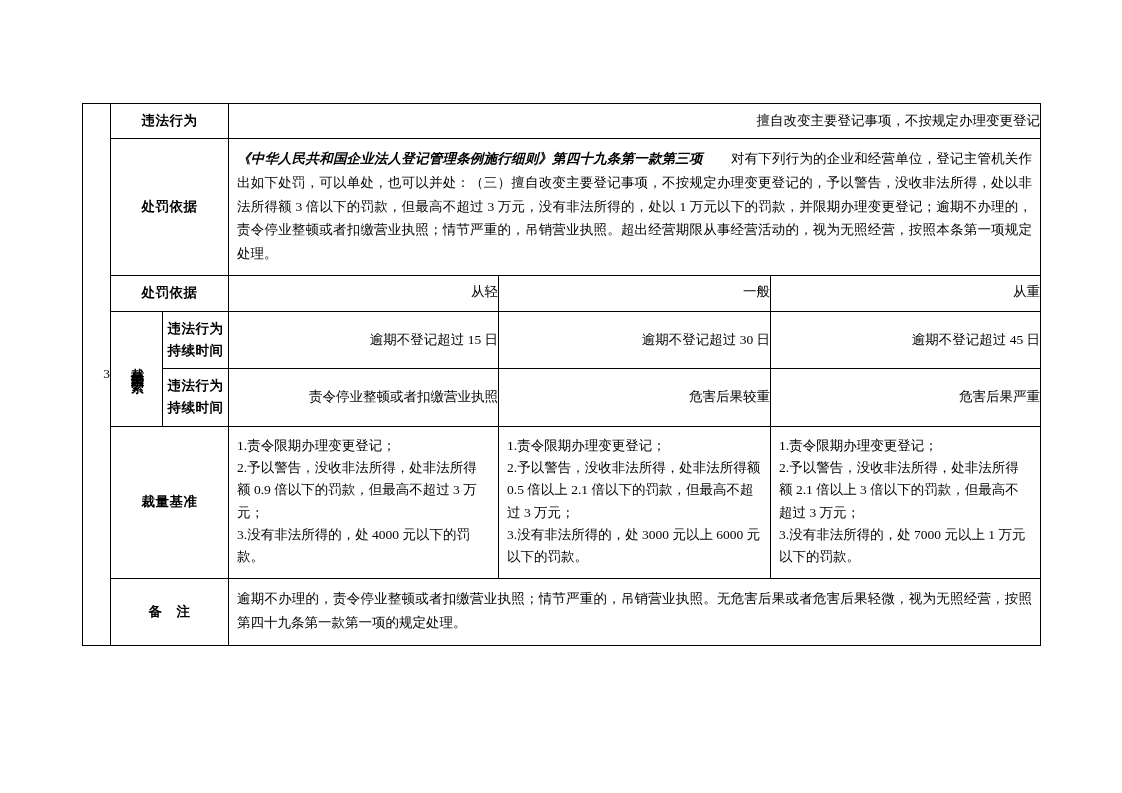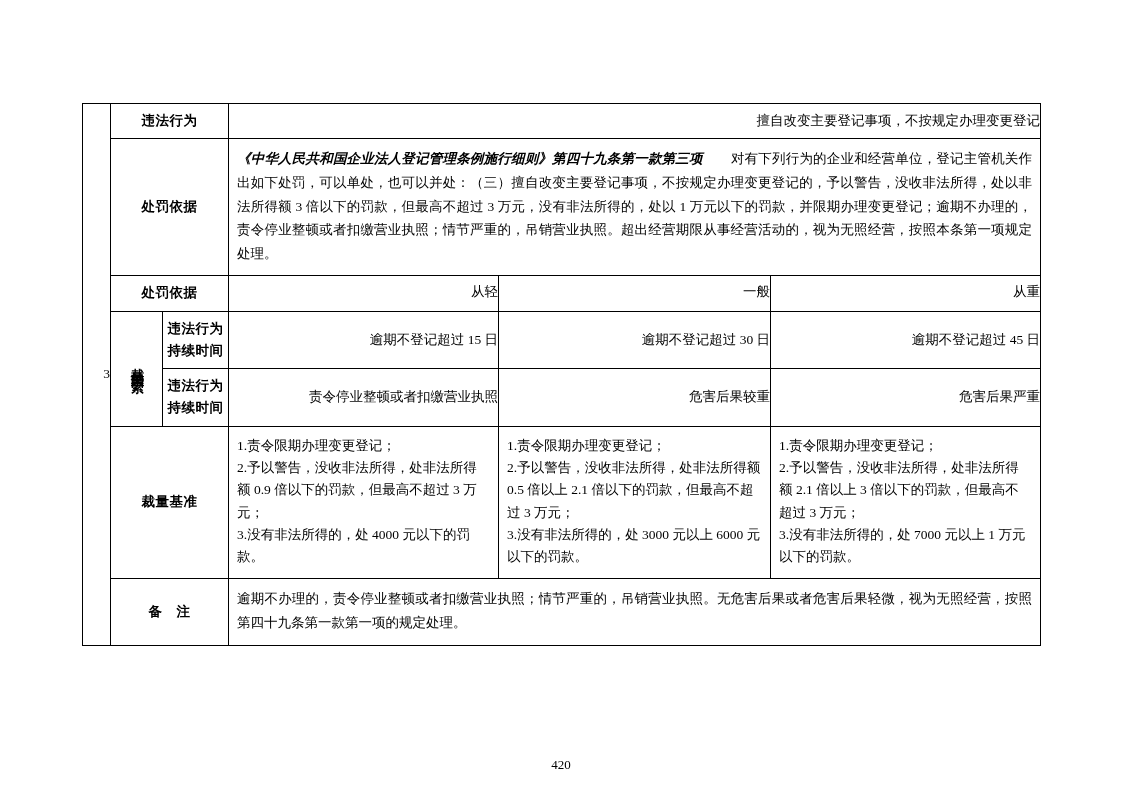--- a/index.html
+++ b/index.html
@@ -168,14 +168,13 @@
 
       <tr>
         <td class="label-cell" colspan="2">备　注</td>
         <td class="body-cell" colspan="3">
           <div class="basis-text">逾期不办理的，责令停业整顿或者扣缴营业执照；情节严重的，吊销营业执照。无危害后果或者危害后果轻微，视为无照经营，按照第四十九条第一款第一项的规定处理。</div>
         </td>
       </tr>
     </tbody>
   </table>
 
-  <div class="page-number">420</div>
 </div>
 
 </body></html>

